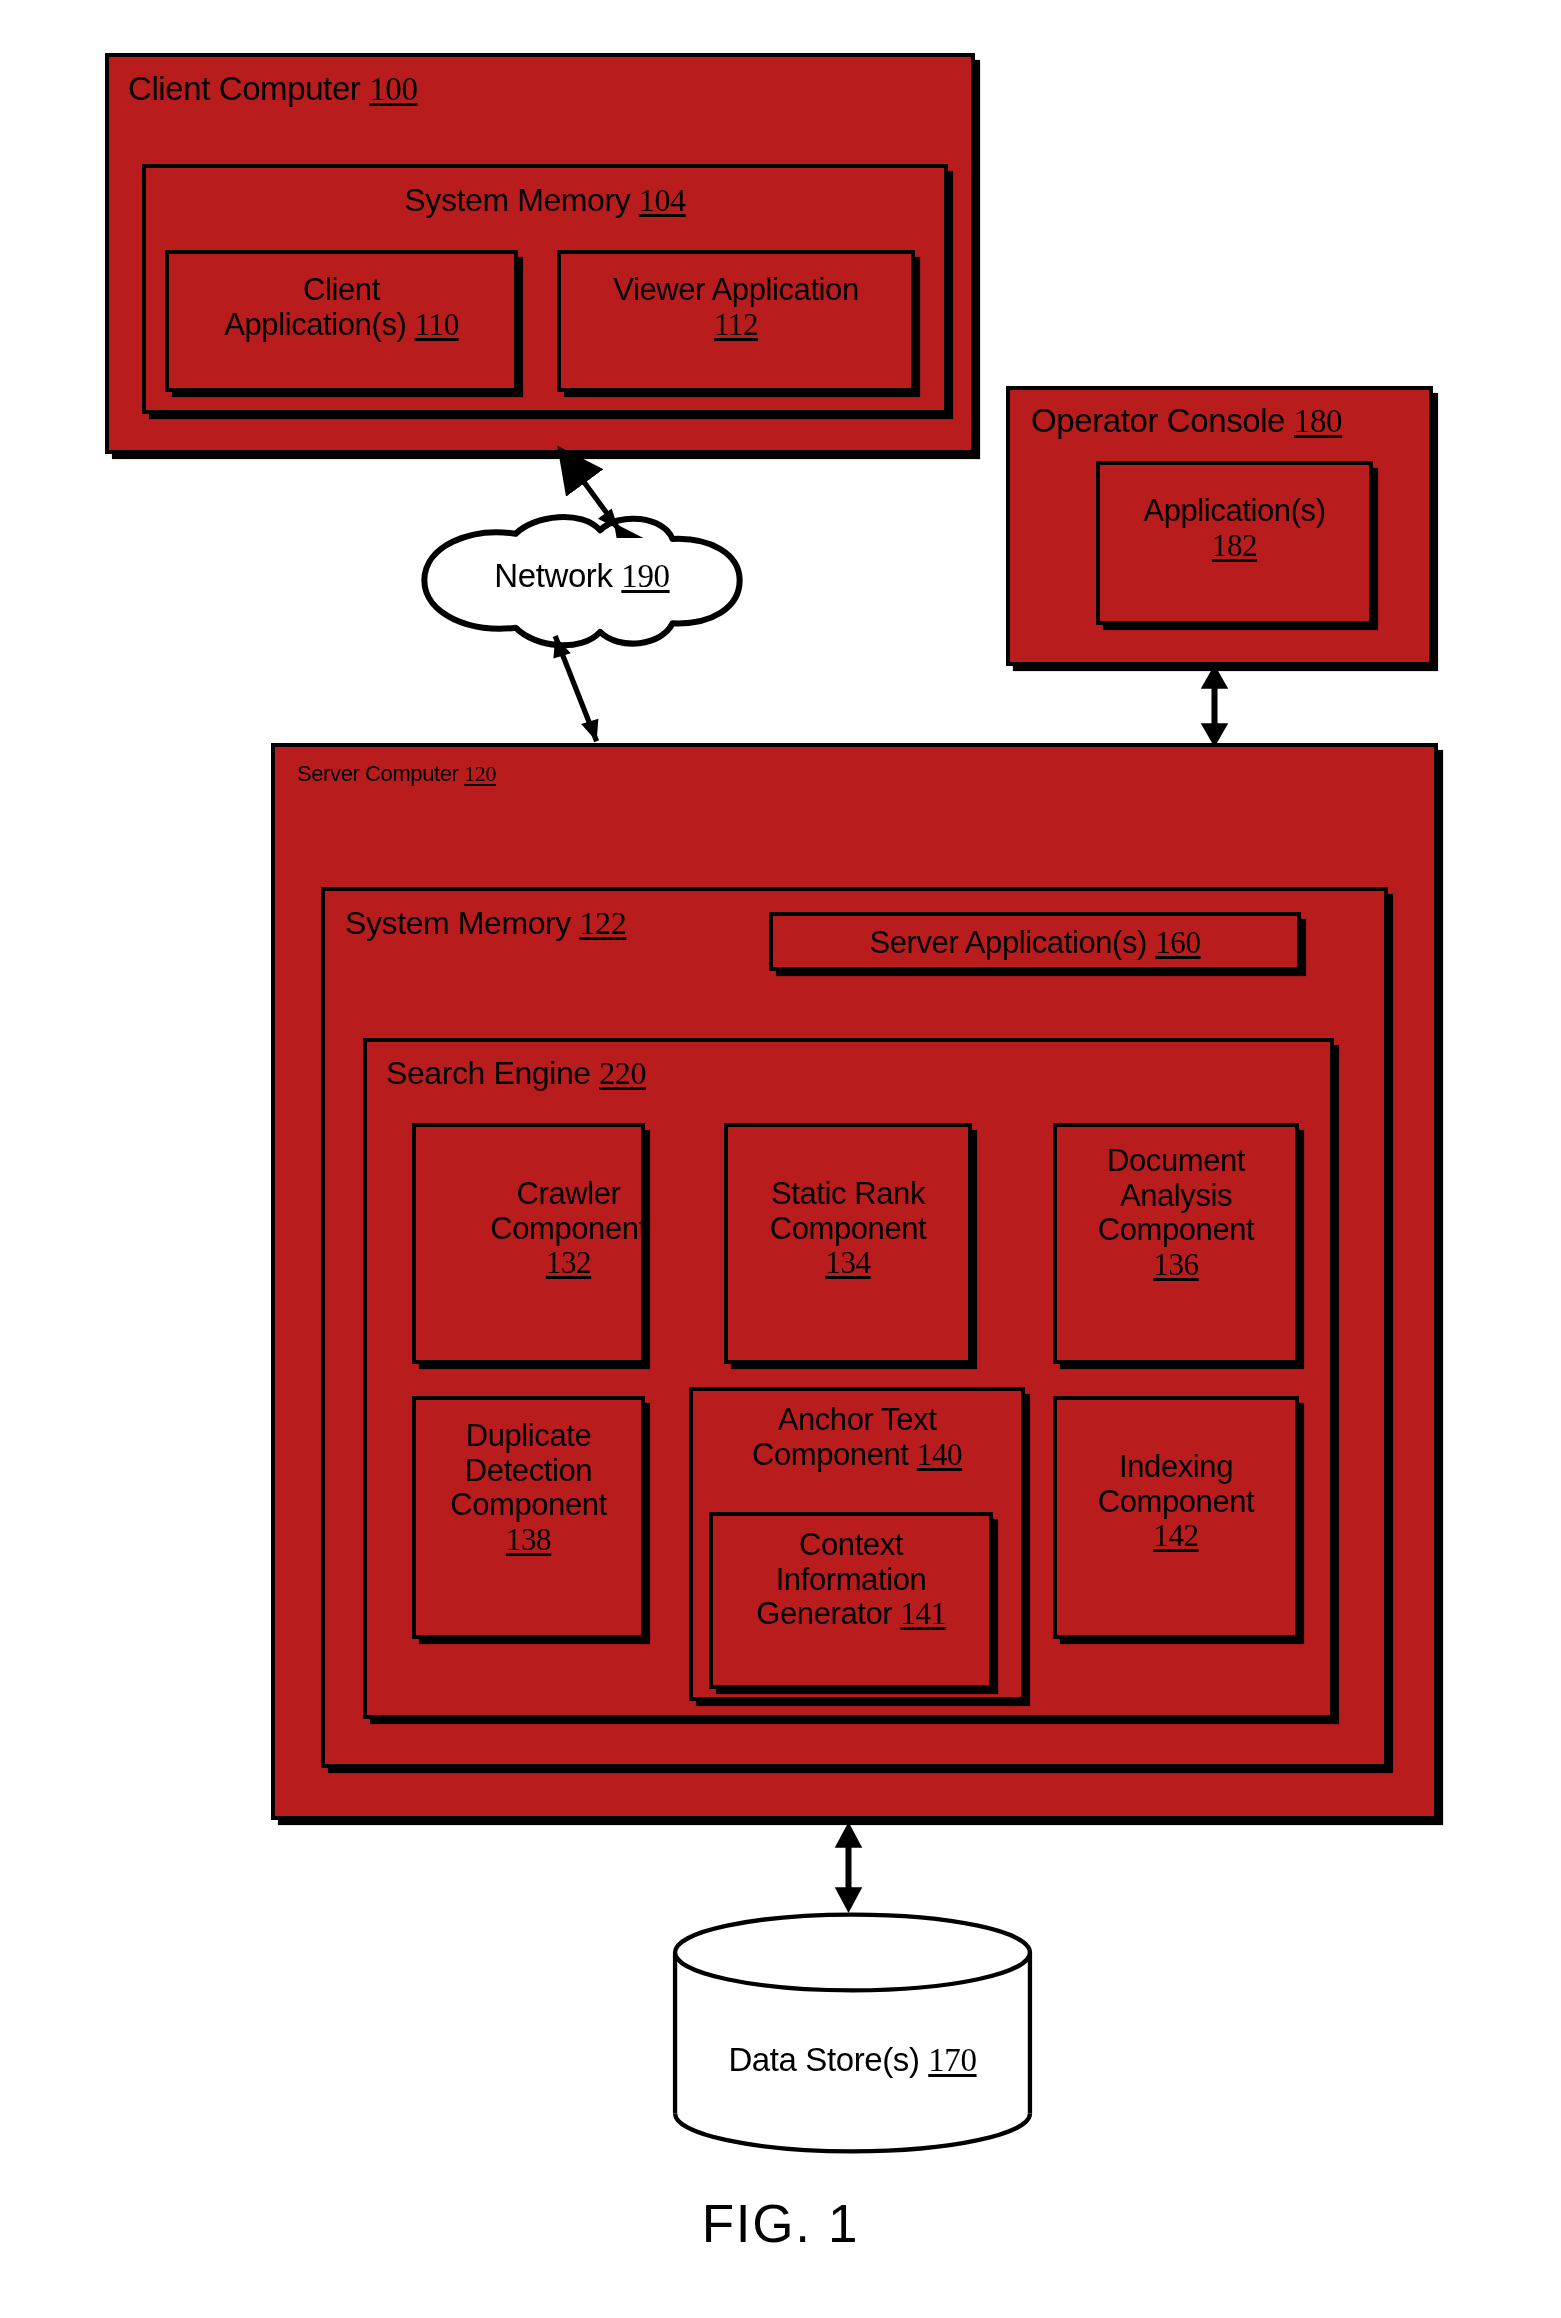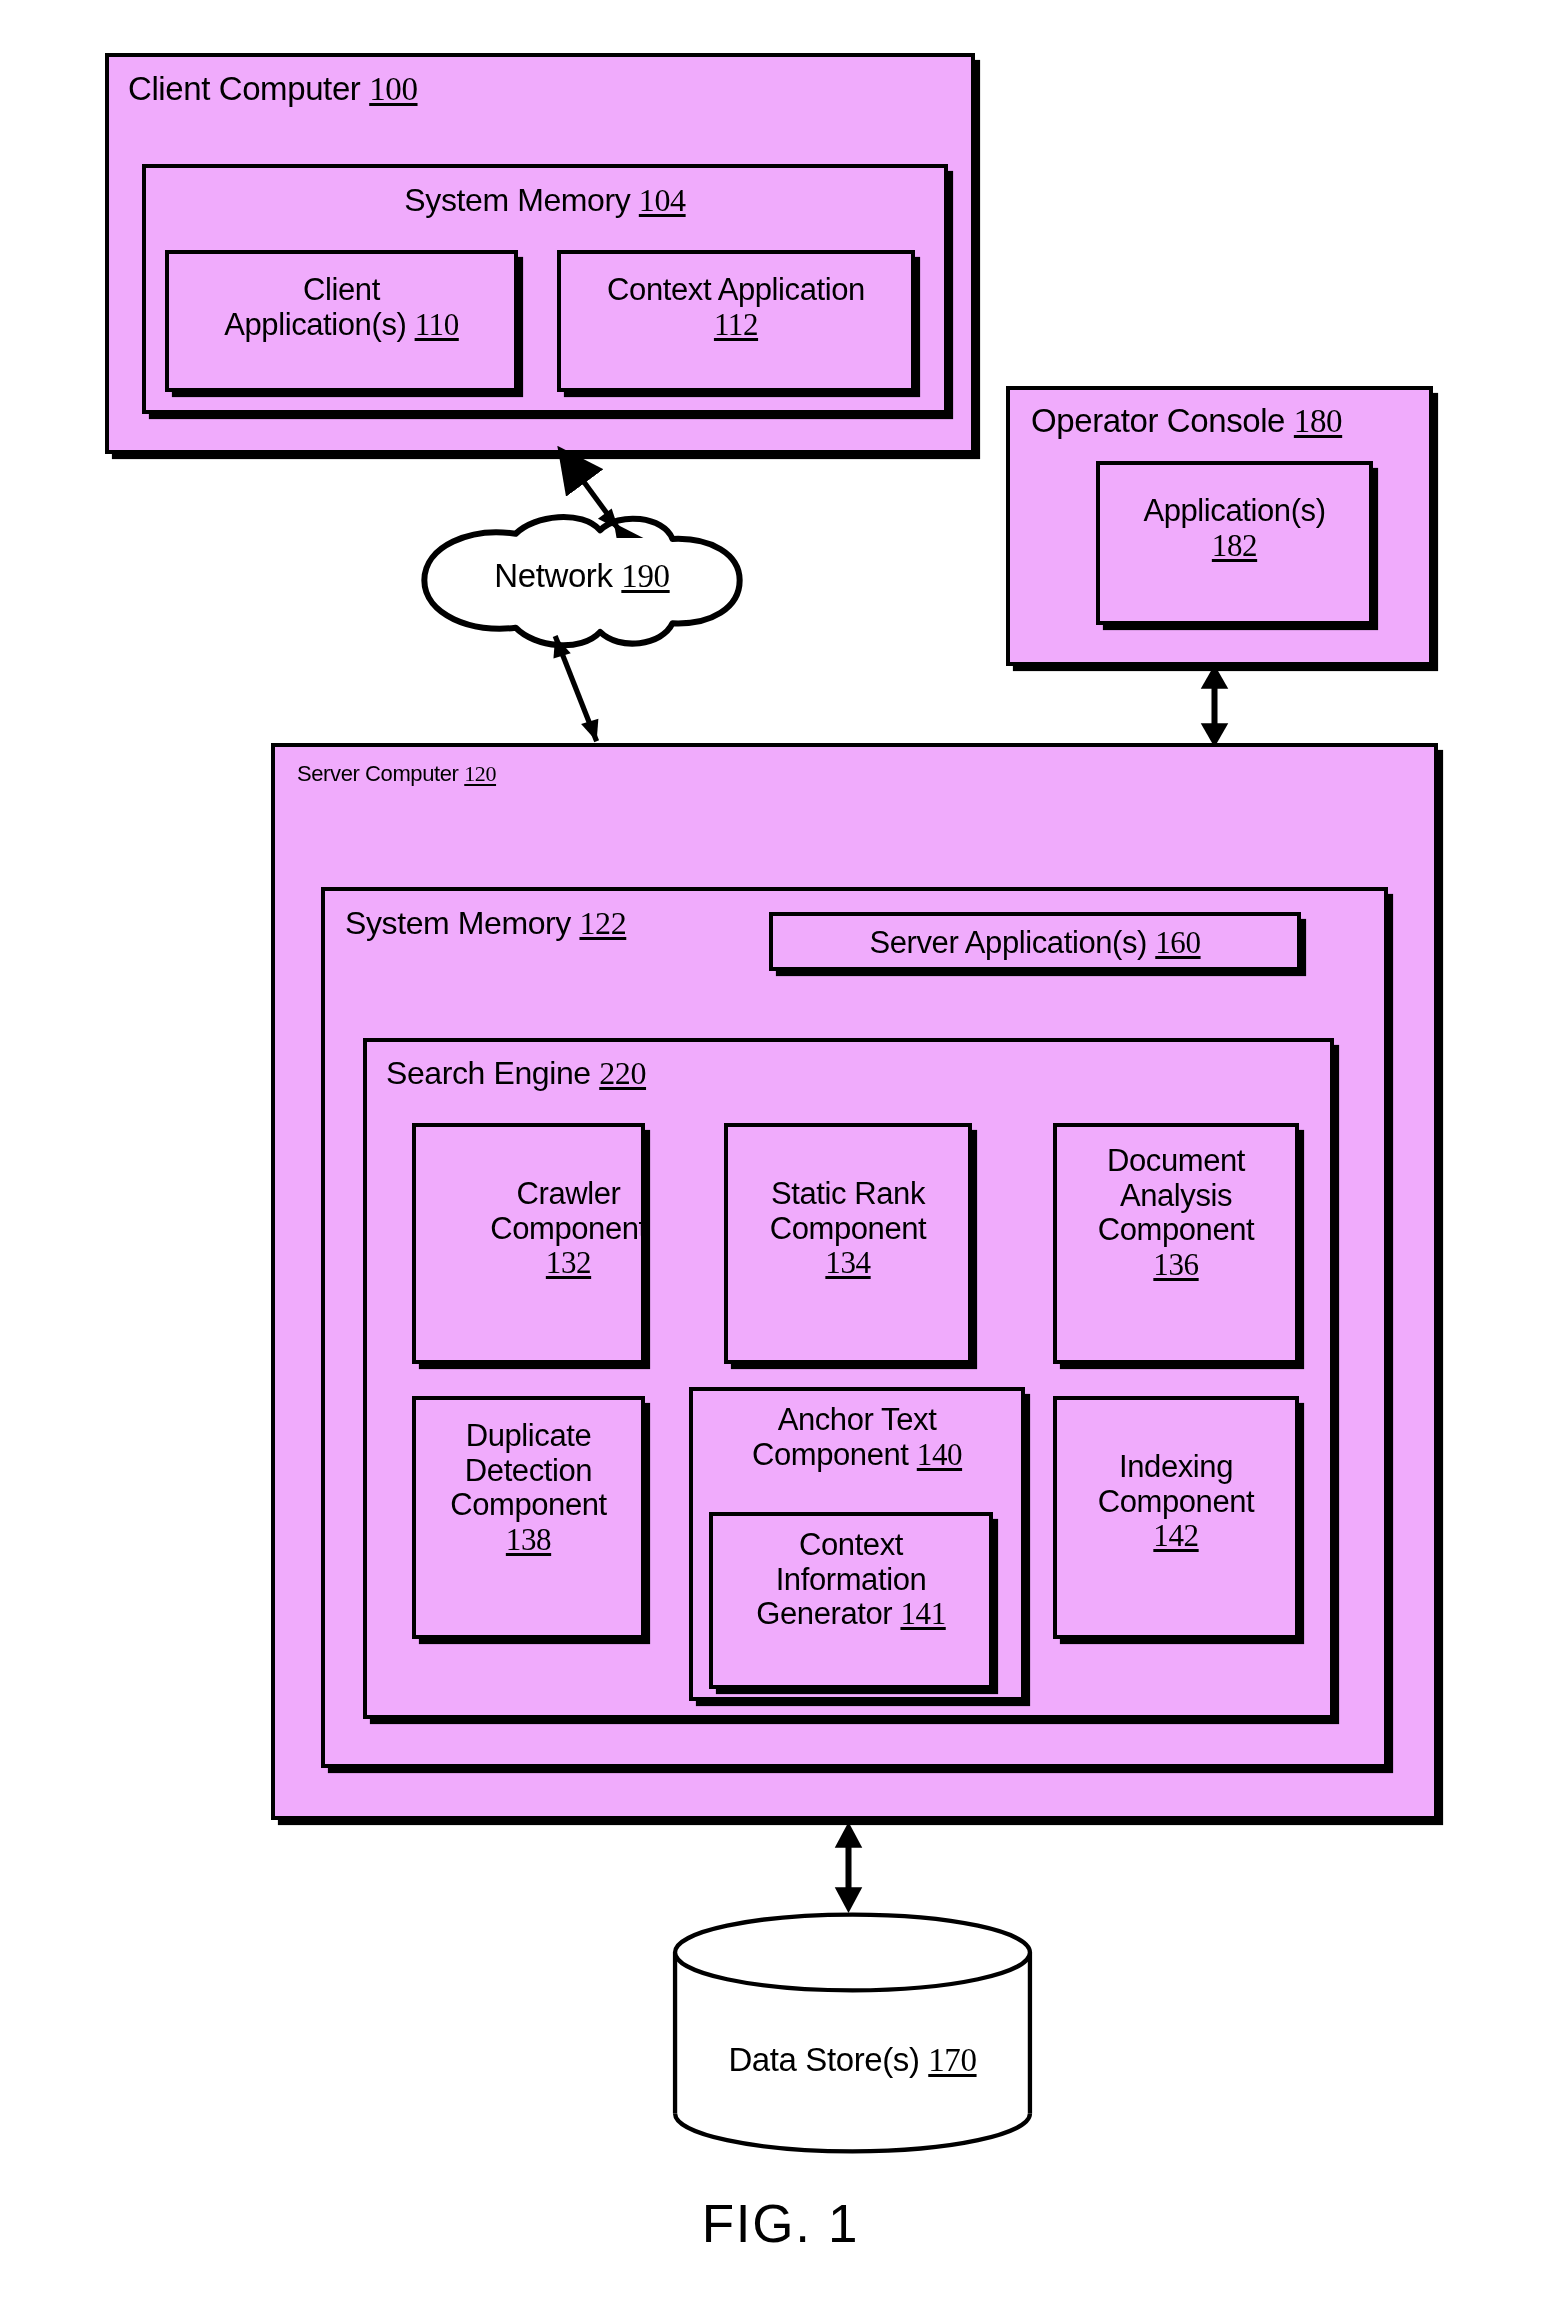--- a/index.html
+++ b/index.html
@@ -13,21 +13,21 @@
     position: relative;
     font-family: "Liberation Sans", sans-serif;
     color: #000000;
     overflow: hidden;
   }
 
   
   .box {
     position: absolute;
     border: 4.3px solid #000;
-    background: #f0abfc;
+    background: #b91c1c;
     box-sizing: border-box;
     box-shadow: 6px 6px 0 -0.9px #000;
   }
 
   .label {
     position: absolute;
     font-family: "Liberation Sans", sans-serif;
     font-weight: normal;
     letter-spacing: -0.4px;
     white-space: nowrap;
@@ -79,21 +79,21 @@
     <div class="box" style="left:165px; top:250px; width:353px; height:142px;">
       <div class="label ctr" style="top:19px; font-size:31px;">
         <span>Client</span><br>
         <span>Application(s)</span>
         <span class="num">110</span>
       </div>
     </div>
 
     <div class="box" style="left:557px; top:250px; width:358px; height:142px;">
       <div class="label ctr" style="top:19px; font-size:31px;">
-        <span>Context Application</span><br>
+        <span>Viewer Application</span><br>
         <span class="num">112</span>
       </div>
     </div>
 
 <div class="box" style="left:1006px; top:386px; width:427px; height:280px;">
 </div>
 <div class="label corner-title" style="left:1031px; top:403px; font-size:33px;">
   <span>Operator Console</span>
   <span class="num">180</span>
 </div>

